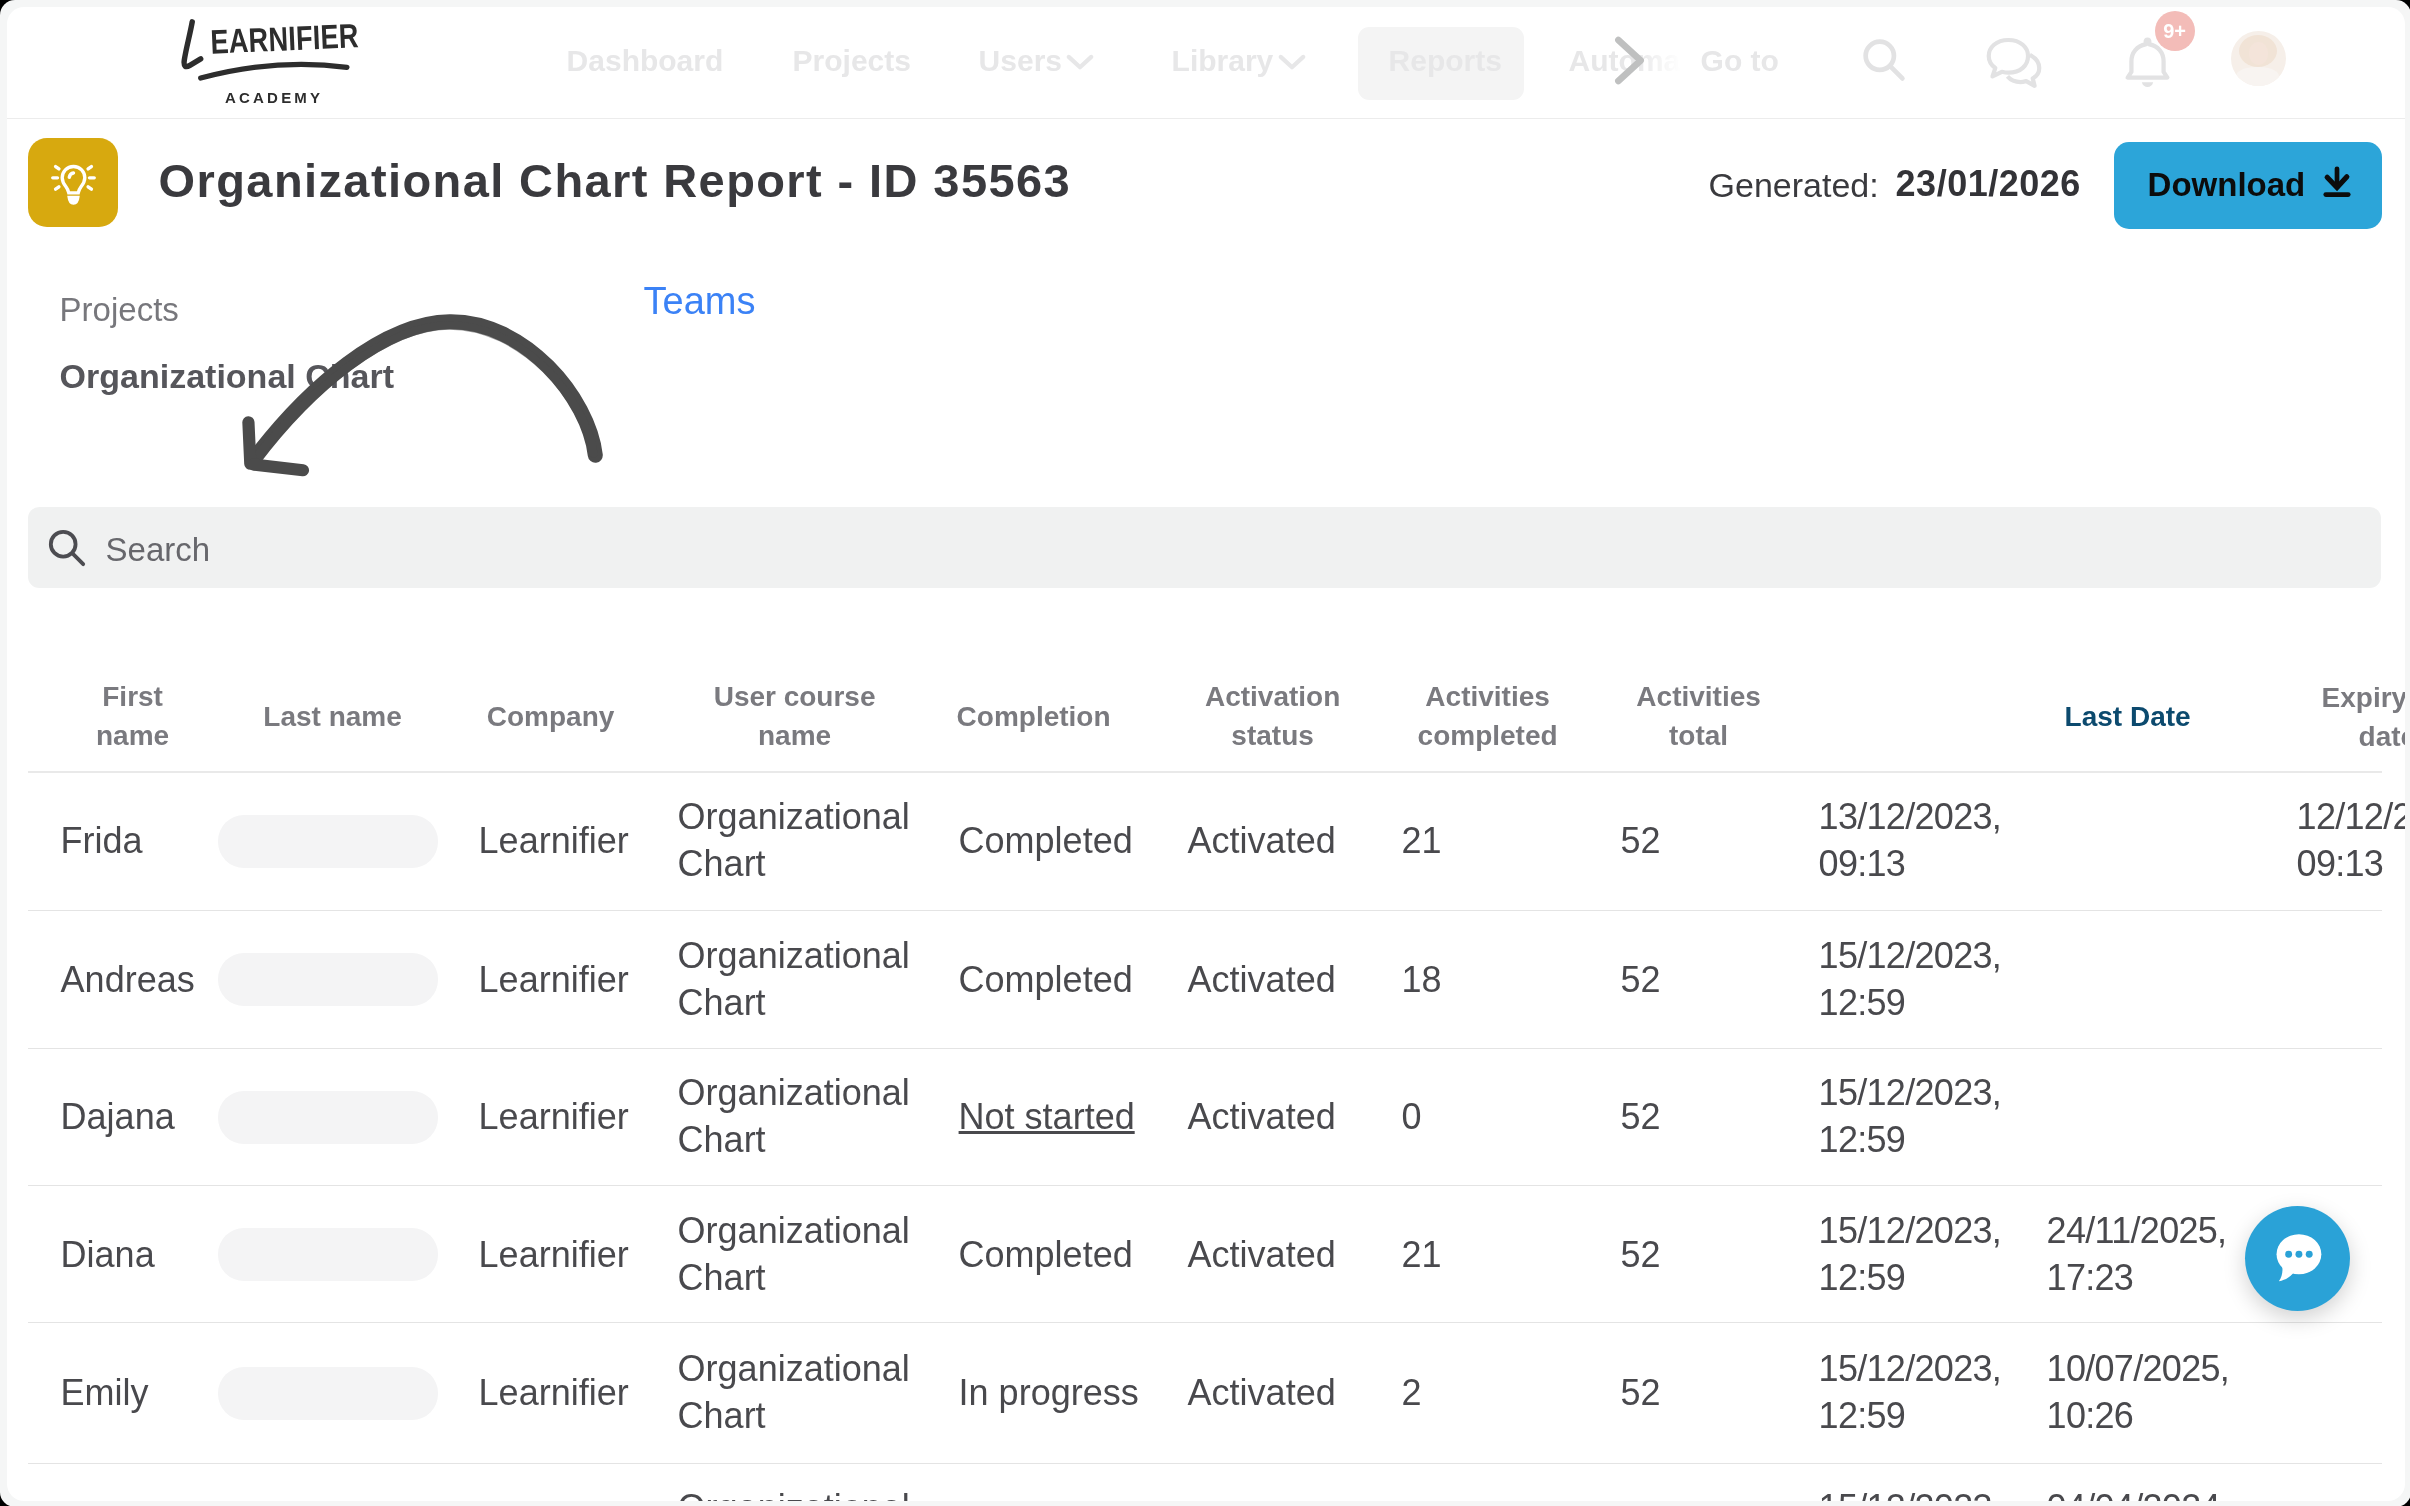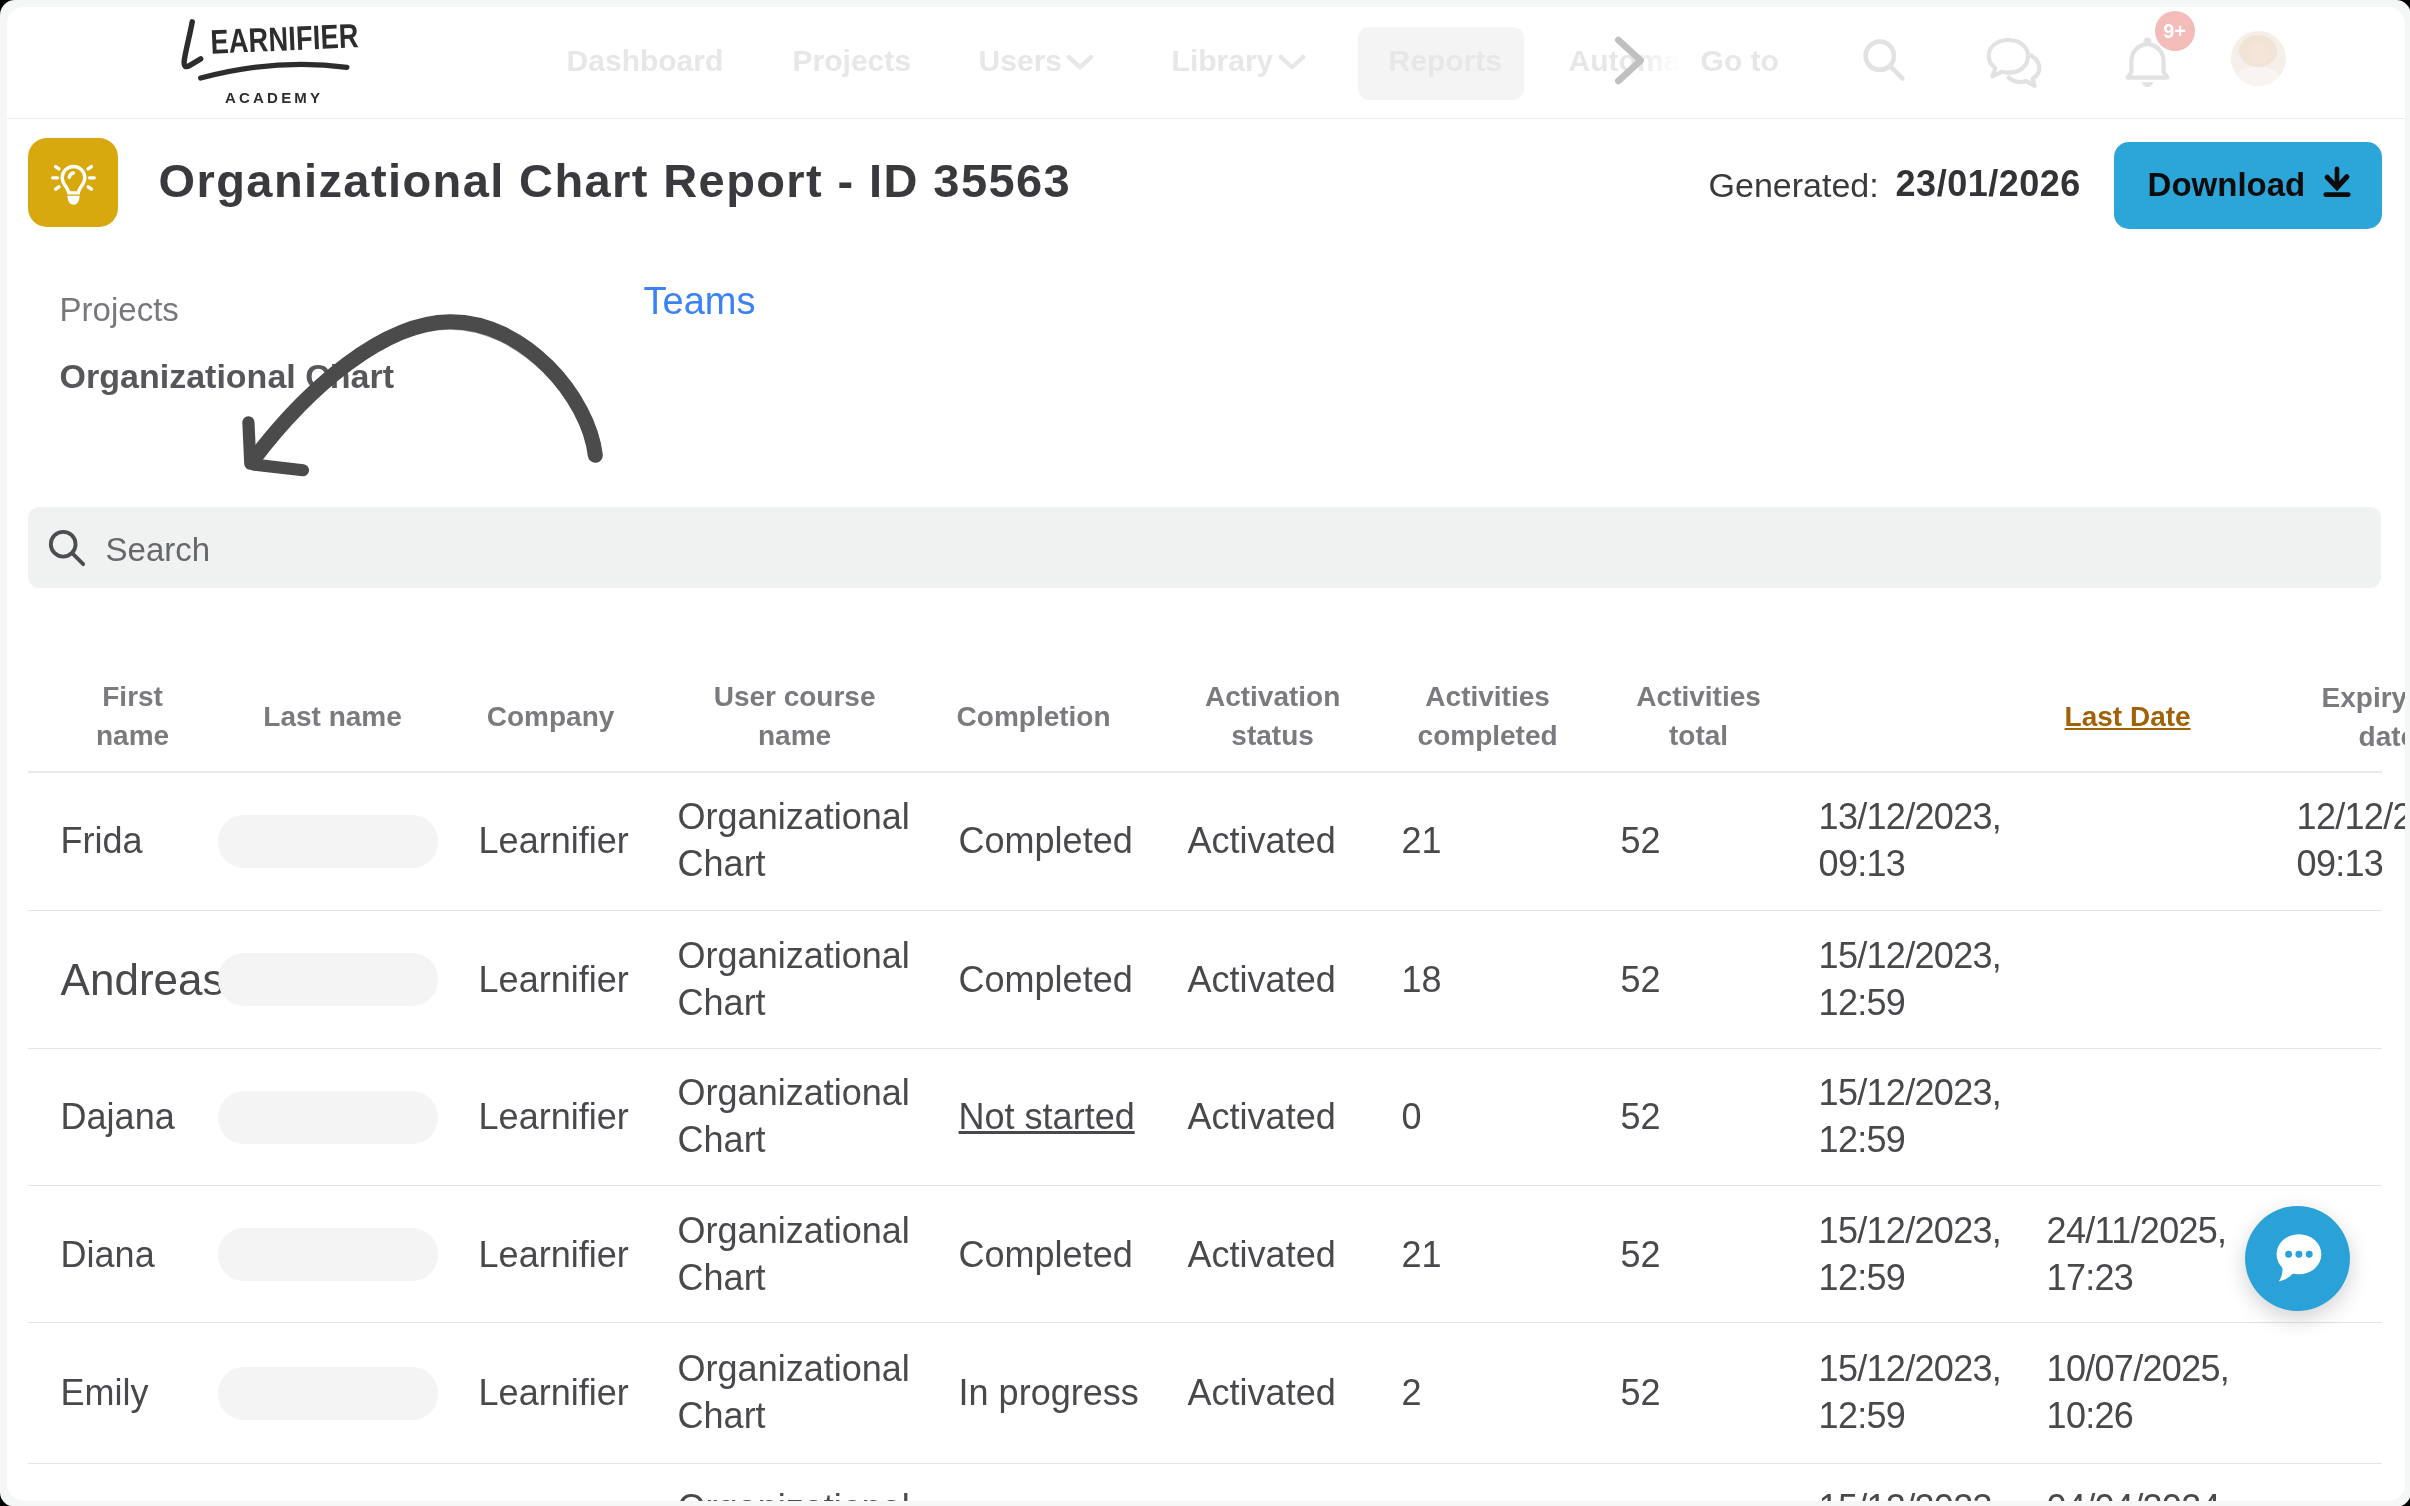--- a/index.html
+++ b/index.html
@@ -101,40 +101,40 @@
     </svg>
 <div class="abs" style="left:99px;top:526px;font-size:33px;line-height:33px;color:#67676c;">Search</div>
 <div class="abs" style="left:-15px;top:671px;width:282px;height:77px;display:flex;align-items:center;justify-content:center;text-align:center;font-size:28px;line-height:39px;font-weight:bold;color:#7a7a7f;">First<br>name</div>
 <div class="abs" style="left:185px;top:671px;width:282px;height:77px;display:flex;align-items:center;justify-content:center;text-align:center;font-size:28px;line-height:39px;font-weight:bold;color:#7a7a7f;">Last name</div>
 <div class="abs" style="left:403px;top:671px;width:282px;height:77px;display:flex;align-items:center;justify-content:center;text-align:center;font-size:28px;line-height:39px;font-weight:bold;color:#7a7a7f;">Company</div>
 <div class="abs" style="left:647px;top:671px;width:282px;height:77px;display:flex;align-items:center;justify-content:center;text-align:center;font-size:28px;line-height:39px;font-weight:bold;color:#7a7a7f;">User course<br>name</div>
 <div class="abs" style="left:1125px;top:671px;width:282px;height:77px;display:flex;align-items:center;justify-content:center;text-align:center;font-size:28px;line-height:39px;font-weight:bold;color:#7a7a7f;">Activation<br>status</div>
 <div class="abs" style="left:886px;top:671px;width:282px;height:77px;display:flex;align-items:center;justify-content:center;text-align:center;font-size:28px;line-height:39px;font-weight:bold;color:#7a7a7f;">Completion</div>
 <div class="abs" style="left:1340px;top:671px;width:282px;height:77px;display:flex;align-items:center;justify-content:center;text-align:center;font-size:28px;line-height:39px;font-weight:bold;color:#7a7a7f;">Activities<br>completed</div>
 <div class="abs" style="left:1551px;top:671px;width:282px;height:77px;display:flex;align-items:center;justify-content:center;text-align:center;font-size:28px;line-height:39px;font-weight:bold;color:#7a7a7f;">Activities<br>total</div>
-<div class="abs" style="left:1980px;top:671px;width:282px;height:77px;display:flex;align-items:center;justify-content:center;text-align:left;font-size:28px;line-height:39px;font-weight:bold;color:#a16207;text-decoration:underline;">Last Date</div>
+<div class="abs" style="left:1980px;top:671px;width:282px;height:77px;display:flex;align-items:center;justify-content:center;text-align:left;font-size:28px;line-height:39px;font-weight:bold;color:#0c4a6e;">Last Date</div>
 <div class="abs" style="left:2315px;top:671px;font-size:28px;line-height:39px;font-weight:bold;color:#7a7a7f;">Expiry</div>
 <div class="abs" style="left:2352px;top:710px;font-size:28px;line-height:39px;font-weight:bold;color:#7a7a7f;">date</div>
 <div class="abs" style="left:21.7px;top:764px;width:2354px;height:2.8px;background:#e9e9e9;"></div>
 <div class="abs" style="left:21.7px;top:903px;width:2354px;height:1.9px;background:#e4e4e4;"></div>
 <div class="abs" style="left:21.7px;top:1041px;width:2354px;height:1.9px;background:#e4e4e4;"></div>
 <div class="abs" style="left:21.7px;top:1178px;width:2354px;height:1.9px;background:#e4e4e4;"></div>
 <div class="abs" style="left:21.7px;top:1315px;width:2354px;height:1.9px;background:#e4e4e4;"></div>
 <div class="abs" style="left:21.7px;top:1456px;width:2354px;height:1.9px;background:#e4e4e4;"></div>
 <div class="abs" style="left:54px;top:816px;font-size:36px;line-height:36px;color:#49494d;">Frida</div>
 <div class="abs" style="left:211px;top:808px;width:220px;height:53px;border-radius:26px;background:#f4f4f5;"></div>
 <div class="abs" style="left:472px;top:816px;font-size:36px;line-height:36px;color:#49494d;">Learnifier</div>
 <div class="abs" style="left:671px;top:786px;font-size:36px;line-height:47px;color:#49494d;">Organizational<br>Chart</div>
 <div class="abs" style="left:952px;top:816px;font-size:36px;line-height:36px;color:#49494d;">Completed</div>
 <div class="abs" style="left:1181px;top:816px;font-size:36px;line-height:36px;color:#49494d;">Activated</div>
 <div class="abs" style="left:1395px;top:816px;font-size:36px;line-height:36px;color:#49494d;">21</div>
 <div class="abs" style="left:1614px;top:816px;font-size:36px;line-height:36px;color:#49494d;">52</div>
 <div class="abs" style="left:1812px;top:786px;font-size:36px;line-height:47px;letter-spacing:-0.7px;color:#49494d;">13/12/2023,<br>09:13</div>
 <div class="abs" style="left:2290px;top:786px;font-size:36px;line-height:47px;letter-spacing:-0.7px;color:#49494d;">12/12/2024,<br>09:13</div>
-<div class="abs" style="left:54px;top:955px;font-size:44px;line-height:36px;color:#49494d;">Andreas</div>
+<div class="abs" style="left:54px;top:955px;font-size:36px;line-height:36px;color:#49494d;">Andreas</div>
 <div class="abs" style="left:211px;top:946px;width:220px;height:53px;border-radius:26px;background:#f4f4f5;"></div>
 <div class="abs" style="left:472px;top:955px;font-size:36px;line-height:36px;color:#49494d;">Learnifier</div>
 <div class="abs" style="left:671px;top:925px;font-size:36px;line-height:47px;color:#49494d;">Organizational<br>Chart</div>
 <div class="abs" style="left:952px;top:955px;font-size:36px;line-height:36px;color:#49494d;">Completed</div>
 <div class="abs" style="left:1181px;top:955px;font-size:36px;line-height:36px;color:#49494d;">Activated</div>
 <div class="abs" style="left:1395px;top:955px;font-size:36px;line-height:36px;color:#49494d;">18</div>
 <div class="abs" style="left:1614px;top:955px;font-size:36px;line-height:36px;color:#49494d;">52</div>
 <div class="abs" style="left:1812px;top:925px;font-size:36px;line-height:47px;letter-spacing:-0.7px;color:#49494d;">15/12/2023,<br>12:59</div>
 <div class="abs" style="left:54px;top:1092px;font-size:36px;line-height:36px;color:#49494d;">Dajana</div>
 <div class="abs" style="left:211px;top:1084px;width:220px;height:53px;border-radius:26px;background:#f4f4f5;"></div>

